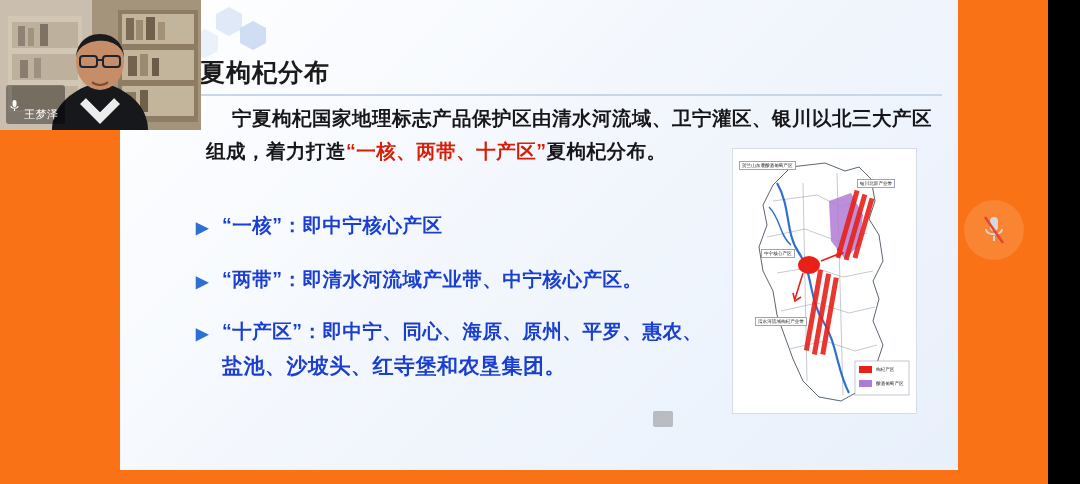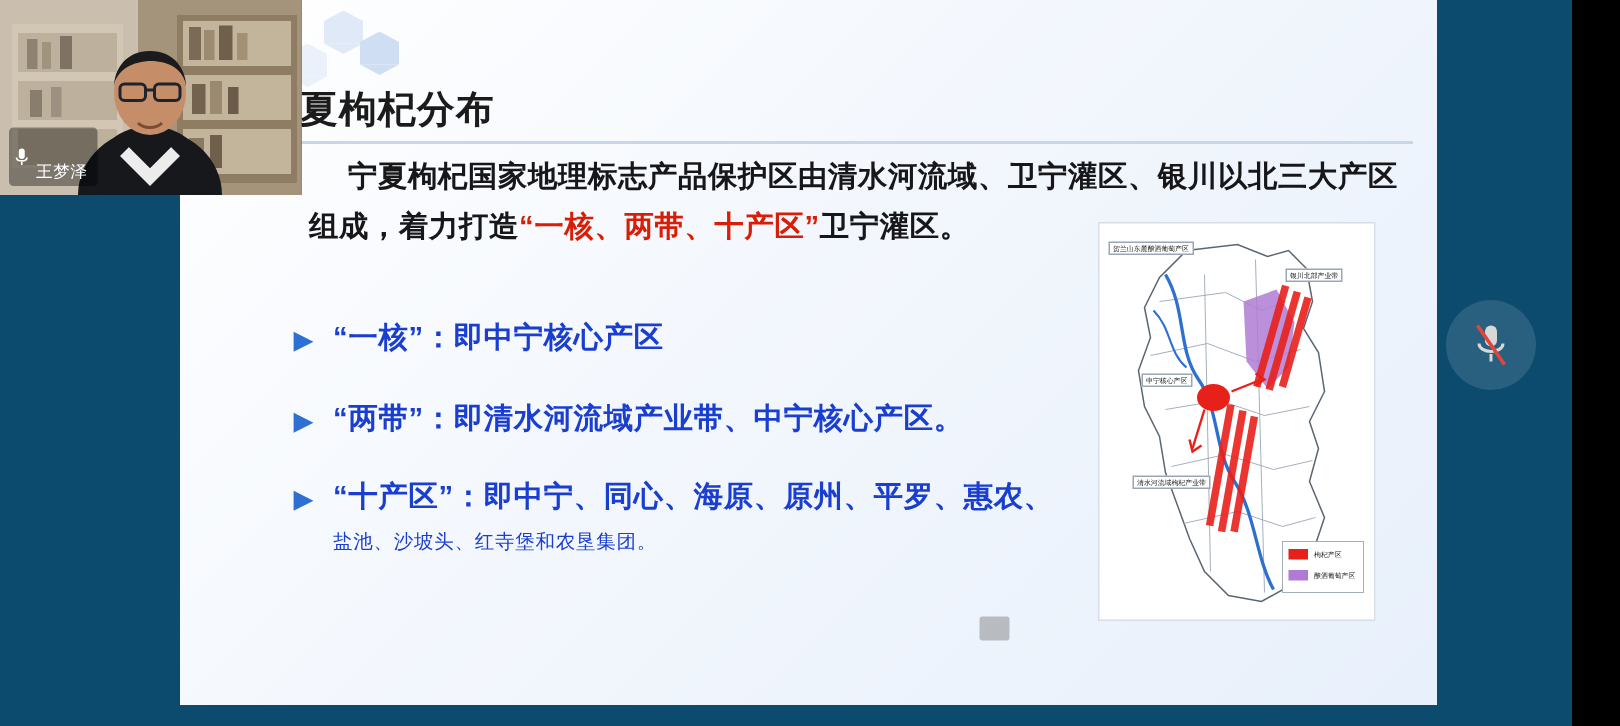--- a/index.html
+++ b/index.html
@@ -10,21 +10,21 @@
   body {
     width: 1080px;
     height: 484px;
     overflow: hidden;
     font-family: "Liberation Sans", sans-serif;
   }
   #app {
     position: relative;
     width: 1048px;
     height: 484px;
-    background: #0c4a6e;
+    background: #f97316;
   }
 
   
   #slide {
     position: absolute;
     left: 120px;
     top: 0px;
     width: 838px;
     height: 470px;
     background: linear-gradient(135deg, #ffffff 0%, #f3f7fd 45%, #e8f0fb 100%);
@@ -117,22 +117,22 @@
     display: block;
     margin-left: 26px;
   }
   #bullet1 { top: 210px; }
   #bullet2 { top: 264px; }
   #bullet3 { top: 316px; }
   #bullet3b {
     position: absolute;
     left: 102px;
     top: 352px;
-    font-size: 13px;
-    font-weight: normal;
+    font-size: 21px;
+    font-weight: bold;
     color: #1a3fd0;
     letter-spacing: 0.5px;
   }
   .b-dark { color: #14239c; }
 
   #closing {
     position: absolute;
     left: 76px;
     top: 418px;
     font-size: 20px;
@@ -253,21 +253,21 @@
     <div id="slide-inner">
 
       <div class="hex" id="hex1"></div>
       <div class="hex" id="hex2"></div>
       <div class="hex" id="hex3"></div>
 
       <div id="slide-title">夏枸杞分布</div>
       <div id="title-rule"></div>
 
       <div class="para" id="para1">
-        <span>宁夏枸杞国家地理标志产品保护区由清水河流域、卫宁灌区、银川以北三大产区组成，着力打造</span><span class="hl-red">“一核、两带、十产区”</span><span>卫宁灌区。</span>
+        <span>宁夏枸杞国家地理标志产品保护区由清水河流域、卫宁灌区、银川以北三大产区组成，着力打造</span><span class="hl-red">“一核、两带、十产区”</span><span>夏枸杞分布。</span>
       </div>
 
       <div class="bullet" id="bullet1">
         <span class="marker">▶</span>
         <span class="btext">“一核”：即中宁核心产区</span>
       </div>
 
       <div class="bullet" id="bullet2">
         <span class="marker">▶</span>
         <span class="btext">“两带”：即清水河流域产业带、中宁核心产区。</span>

